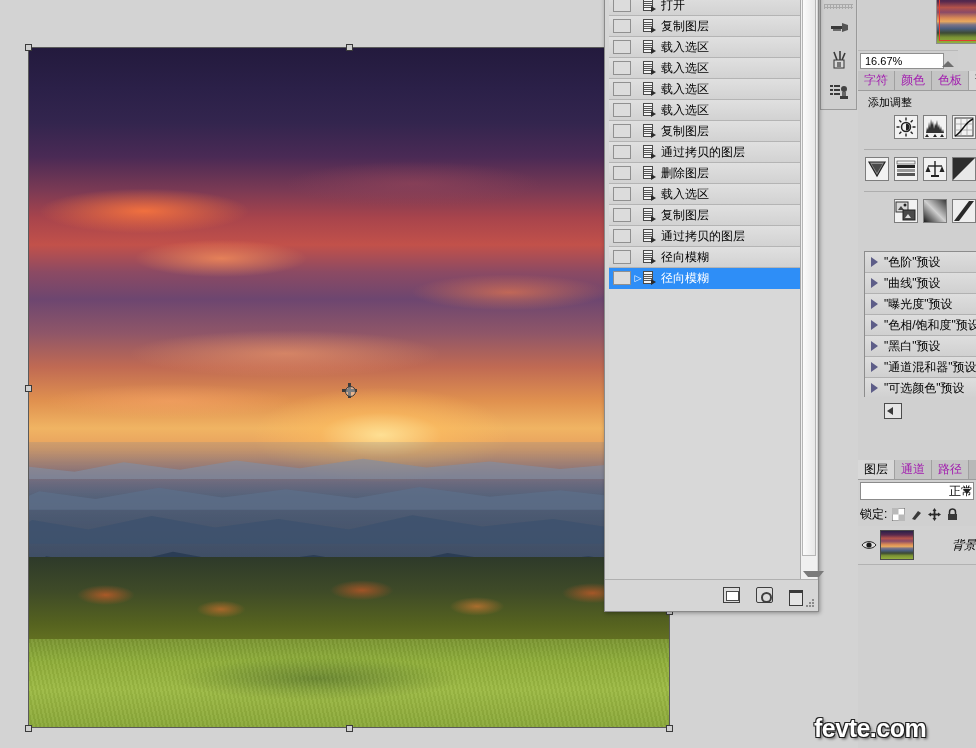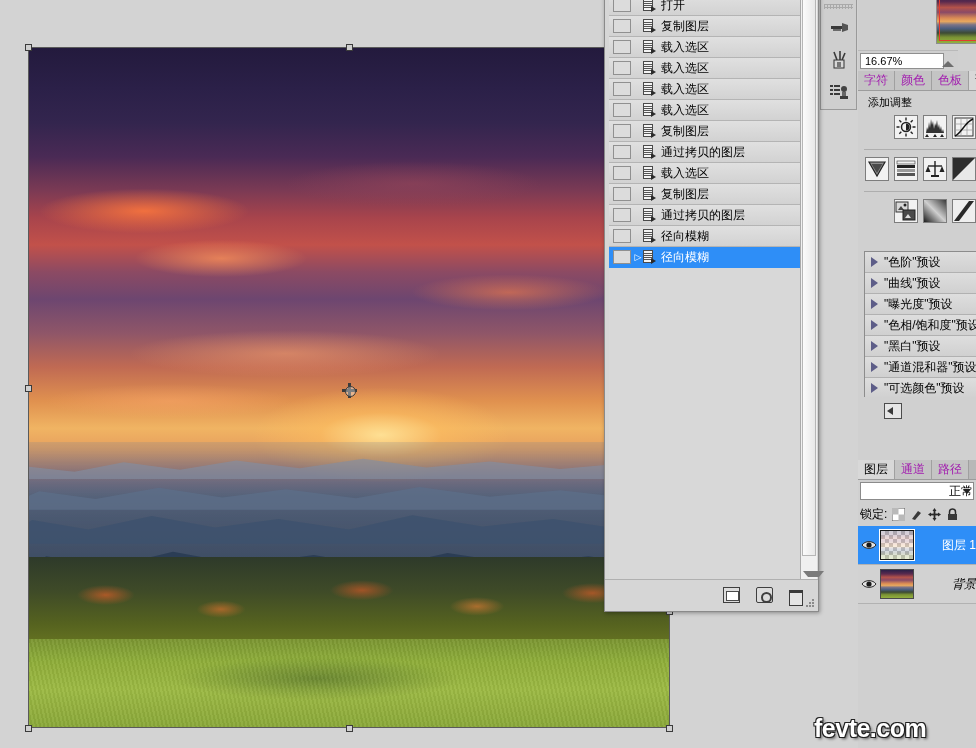--- a/index.html
+++ b/index.html
@@ -402,20 +402,26 @@
       <div class="hist-row">
         <span class="hist-check"></span>
         <span class="hist-arrow"></span>
         <span class="hist-ico"></span>
         <span class="hist-label">通过拷贝的图层</span>
       </div>
       <div class="hist-row">
         <span class="hist-check"></span>
         <span class="hist-arrow"></span>
         <span class="hist-ico"></span>
+        <span class="hist-label">删除图层</span>
+      </div>
+      <div class="hist-row">
+        <span class="hist-check"></span>
+        <span class="hist-arrow"></span>
+        <span class="hist-ico"></span>
         <span class="hist-label">载入选区</span>
       </div>
       <div class="hist-row">
         <span class="hist-check"></span>
         <span class="hist-arrow"></span>
         <span class="hist-ico"></span>
         <span class="hist-label">复制图层</span>
       </div>
       <div class="hist-row">
         <span class="hist-check"></span>
@@ -674,33 +680,20 @@
     </span>
     <span class="lock-ico">
       <svg width="13" height="13" viewBox="0 0 13 13">
         <path d="M3.5 6 V4 a3 3 0 0 1 6 0 V6" fill="none" stroke="#2a2a2a" stroke-width="1.5"></path>
         <rect x="2" y="6" width="9" height="6" fill="#3a3a3a"></rect>
       </svg>
     </span>
   </div>
 
   <div id="layer-list">
-      <div class="layer-row sel">
-        <span class="eye">
-          <svg width="16" height="12" viewBox="0 0 16 12">
-            <path d="M1 6 C4 1.5, 12 1.5, 15 6 C12 10.5, 4 10.5, 1 6 Z" fill="#e3e3e3" stroke="#2a2a2a" stroke-width="1"></path>
-            <circle cx="8" cy="6" r="2.6" fill="#1a1a1a"></circle>
-          </svg>
-        </span>
-        <span class="layer-thumb">
-          <span class="checker"></span>
-          <span class="mini-photo faint"></span>
-        </span>
-        <span class="layer-name">图层 1</span>
-      </div>
       <div class="layer-row">
         <span class="eye">
           <svg width="16" height="12" viewBox="0 0 16 12">
             <path d="M1 6 C4 1.5, 12 1.5, 15 6 C12 10.5, 4 10.5, 1 6 Z" fill="#e3e3e3" stroke="#2a2a2a" stroke-width="1"></path>
             <circle cx="8" cy="6" r="2.6" fill="#1a1a1a"></circle>
           </svg>
         </span>
         <span class="layer-thumb">
           <span class="mini-photo"></span>
         </span>

